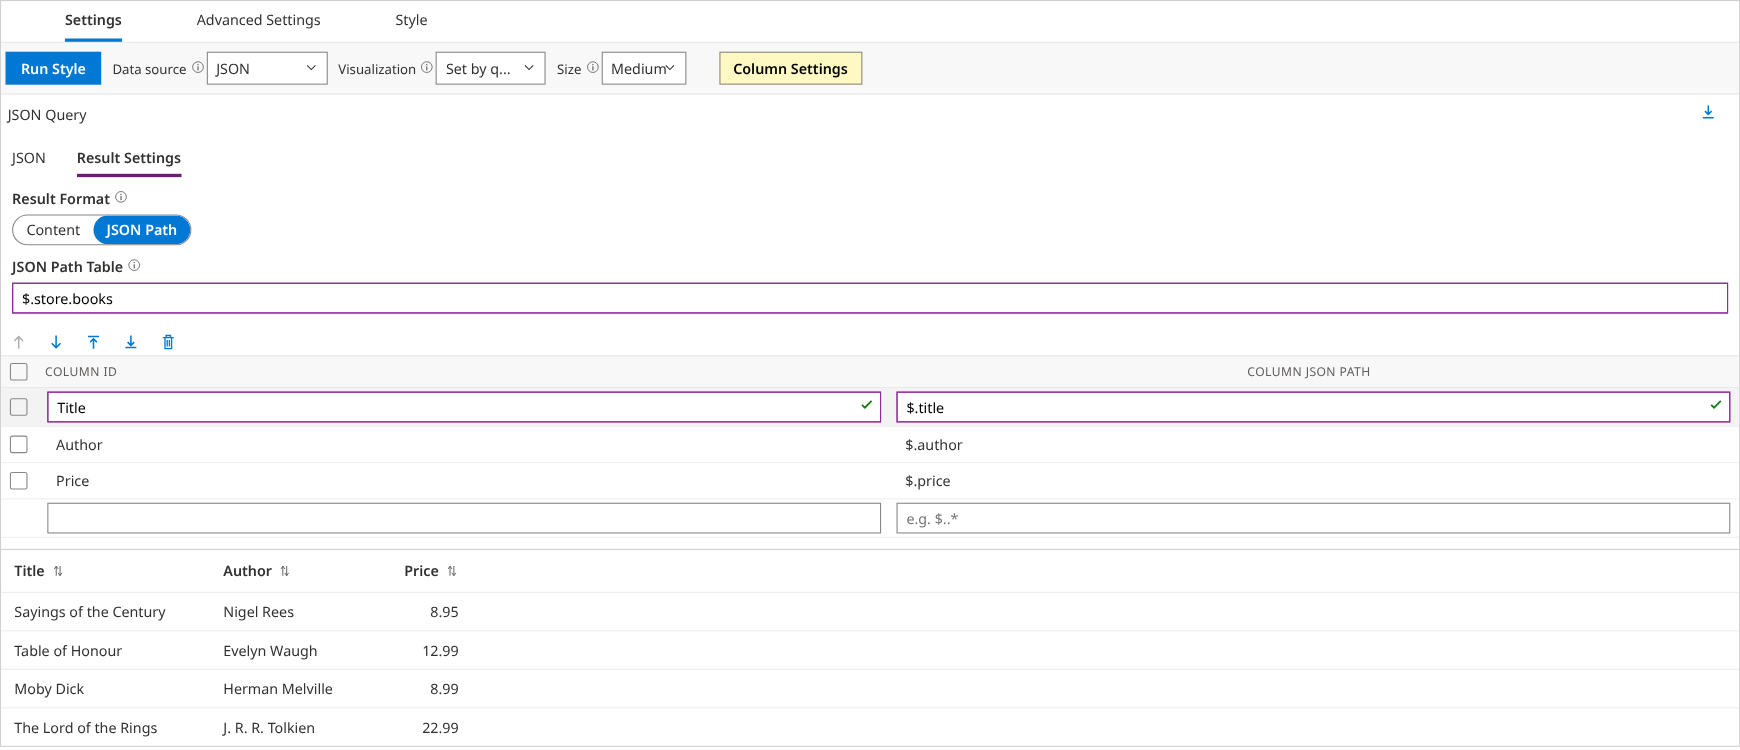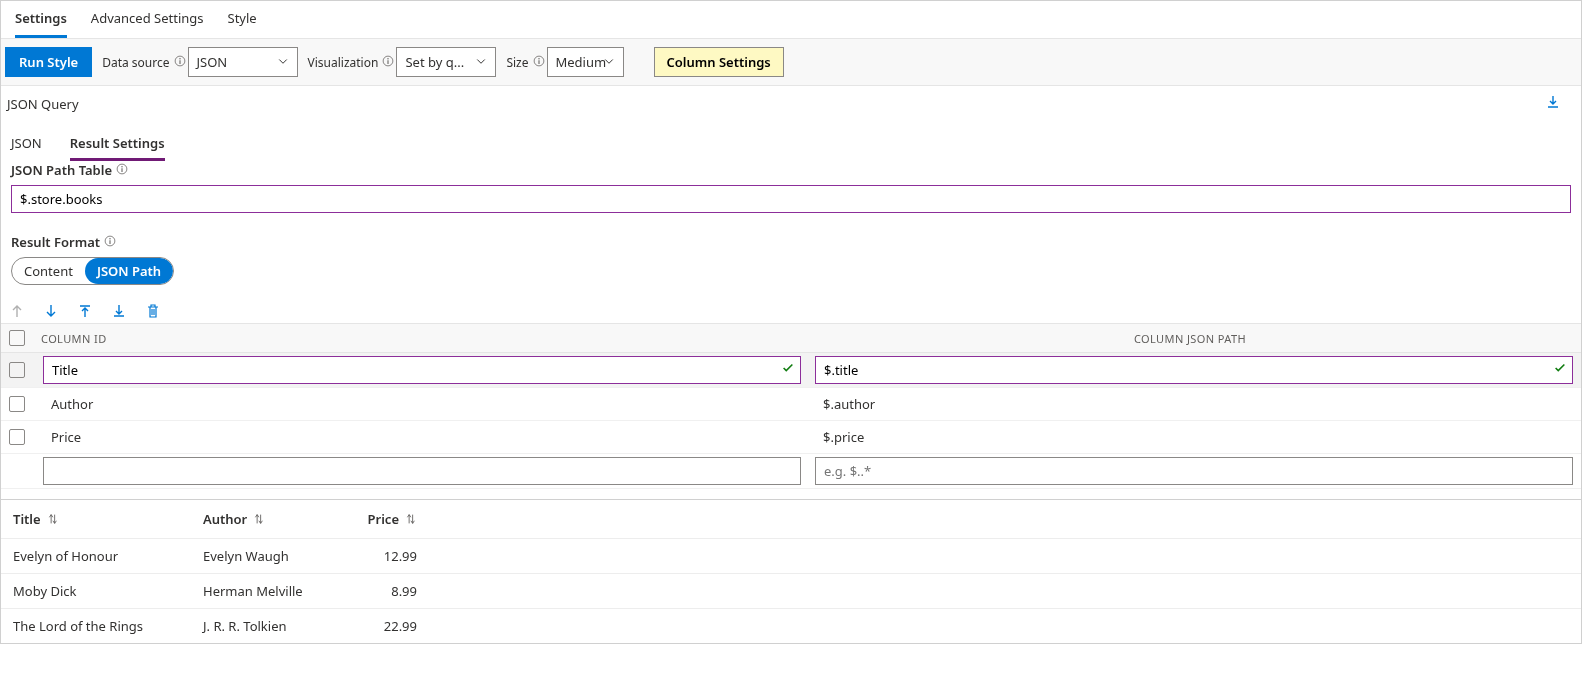--- a/index.html
+++ b/index.html
@@ -1,21 +1,21 @@
 <!DOCTYPE html>
 <html><head>
 <meta charset="utf-8">
 <style>
   * { box-sizing: border-box; font-family: "Segoe UI", system-ui, sans-serif; }
   body { margin:0; padding:0; background:#fff; color:#323130; font-size:13px; width:1582px; }
   .panel { border:1px solid #d0d0d0; }
 
   
   .main-tabs { display:flex; gap:24px; padding:2px 14px 0; border-bottom:1px solid #e5e5e5; }
-  .main-tab { padding:6px 0 8px; cursor:pointer; color:#323130; }
+  .main-tab { padding:6px 0 8px; cursor:pointer; color:#323130;margin-left:44px; }
   .main-tab.active { font-weight:600; border-bottom:3px solid #0078d4; }
 
   
   .toolbar { background:#f8f8f8; padding:8px 4px 8px 4px; display:flex; align-items:flex-end; gap:10px; border-bottom:1px solid #e5e5e5;}
   .tb-col { display:flex; flex-direction:row; gap:2px; }
   .tb-lbl { font-size:12px; color:#323130; display:flex; align-items:center; gap:4px;}
   .btn-primary { background:#0078d4; color:#fff; border:none; padding:5px 14px; font-weight:600; cursor:pointer; font-size:13px; height:30px;}
   .dd { background:#fff; border:1px solid #8a8886; padding:4px 28px 4px 8px; height:30px; font-size:13px; position:relative; cursor:pointer; display:flex; align-items:center;}
   .chev { position:absolute; right:8px; top:50%; transform:translateY(-50%); }
   .chev svg { width:12px; height:12px; }
@@ -153,45 +153,45 @@
           <path d="M8 2v8M5 7l3 3 3-3M3 13h10" fill="none" stroke="currentColor" stroke-width="1.4"></path>
         </svg>
     </span>
   </div>
 
   <div class="sub-tabs">
     <div class="sub-tab">JSON</div>
     <div class="sub-tab active">Result Settings</div>
   </div>
 
+  <div class="block">
+    <div class="lbl-row">
+      <span>Result Format</span>
+      <span class="info-icon"><svg viewBox="0 0 16 16">
+            <circle cx="8" cy="8" r="6.5" fill="none" stroke="currentColor"></circle>
+            <circle cx="8" cy="5" r="0.9" fill="currentColor"></circle>
+            <rect x="7.3" y="7" width="1.4" height="5" fill="currentColor"></rect>
+          </svg></span>
+    </div>
+    <div class="pill-group">
+      <div class="pill">Content</div>
+      <div class="pill active">JSON Path</div>
+    </div>
+  </div>
+
   <div class="block" style="padding-top:0">
     <div class="lbl-row">
       <span>JSON Path Table</span>
       <span class="info-icon"><svg viewBox="0 0 16 16">
             <circle cx="8" cy="8" r="6.5" fill="none" stroke="currentColor"></circle>
             <circle cx="8" cy="5" r="0.9" fill="currentColor"></circle>
             <rect x="7.3" y="7" width="1.4" height="5" fill="currentColor"></rect>
           </svg></span>
     </div>
     <input class="field purple" value="$.store.books" style="">
-  </div>
-
-  <div class="block">
-    <div class="lbl-row">
-      <span>Result Format</span>
-      <span class="info-icon"><svg viewBox="0 0 16 16">
-            <circle cx="8" cy="8" r="6.5" fill="none" stroke="currentColor"></circle>
-            <circle cx="8" cy="5" r="0.9" fill="currentColor"></circle>
-            <rect x="7.3" y="7" width="1.4" height="5" fill="currentColor"></rect>
-          </svg></span>
-    </div>
-    <div class="pill-group">
-      <div class="pill">Content</div>
-      <div class="pill active">JSON Path</div>
-    </div>
   </div>
 
   <div class="row-tools">
     <span class="tool disabled">
         <svg viewBox="0 0 16 16">
           <path d="M8 14V3M4 7l4-4 4 4" fill="none" stroke="currentColor" stroke-width="1.4"></path>
         </svg>
       </span>
     <span class="tool">
         <svg viewBox="0 0 16 16">
@@ -293,21 +293,26 @@
           <span>Price</span>
           <span class="sort-arrows">
             <svg viewBox="0 0 16 16">
               <path d="M5 6l2-3 2 3M9 10l2 3 2-3" fill="none" stroke="currentColor" stroke-width="1"></path>
               <path d="M7 3v10M11 3v10" fill="none" stroke="currentColor" stroke-width="1"></path>
             </svg>
           </span>
         </div>
     </div>
     <div class="res-row">
-      <div class="t">Evelyn of Honour</div>
+      <div class="t">Sayings of the Century</div>
+      <div class="a">Nigel Rees</div>
+      <div class="p">8.95</div>
+    </div>
+    <div class="res-row">
+      <div class="t">Table of Honour</div>
       <div class="a">Evelyn Waugh</div>
       <div class="p">12.99</div>
     </div>
     <div class="res-row">
       <div class="t">Moby Dick</div>
       <div class="a">Herman Melville</div>
       <div class="p">8.99</div>
     </div>
     <div class="res-row">
       <div class="t">The Lord of the Rings</div>

